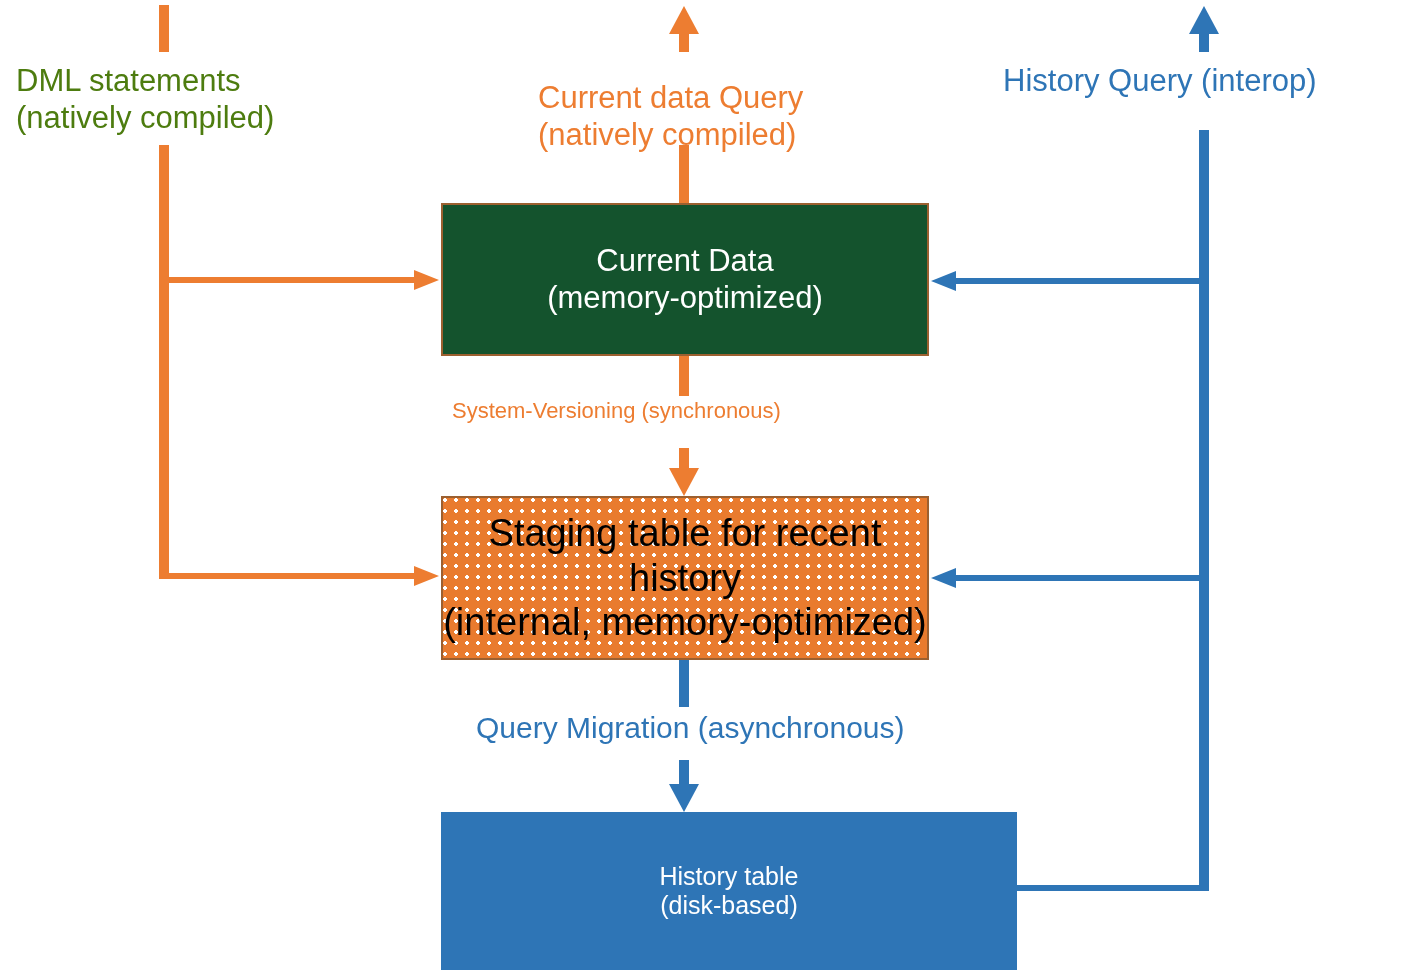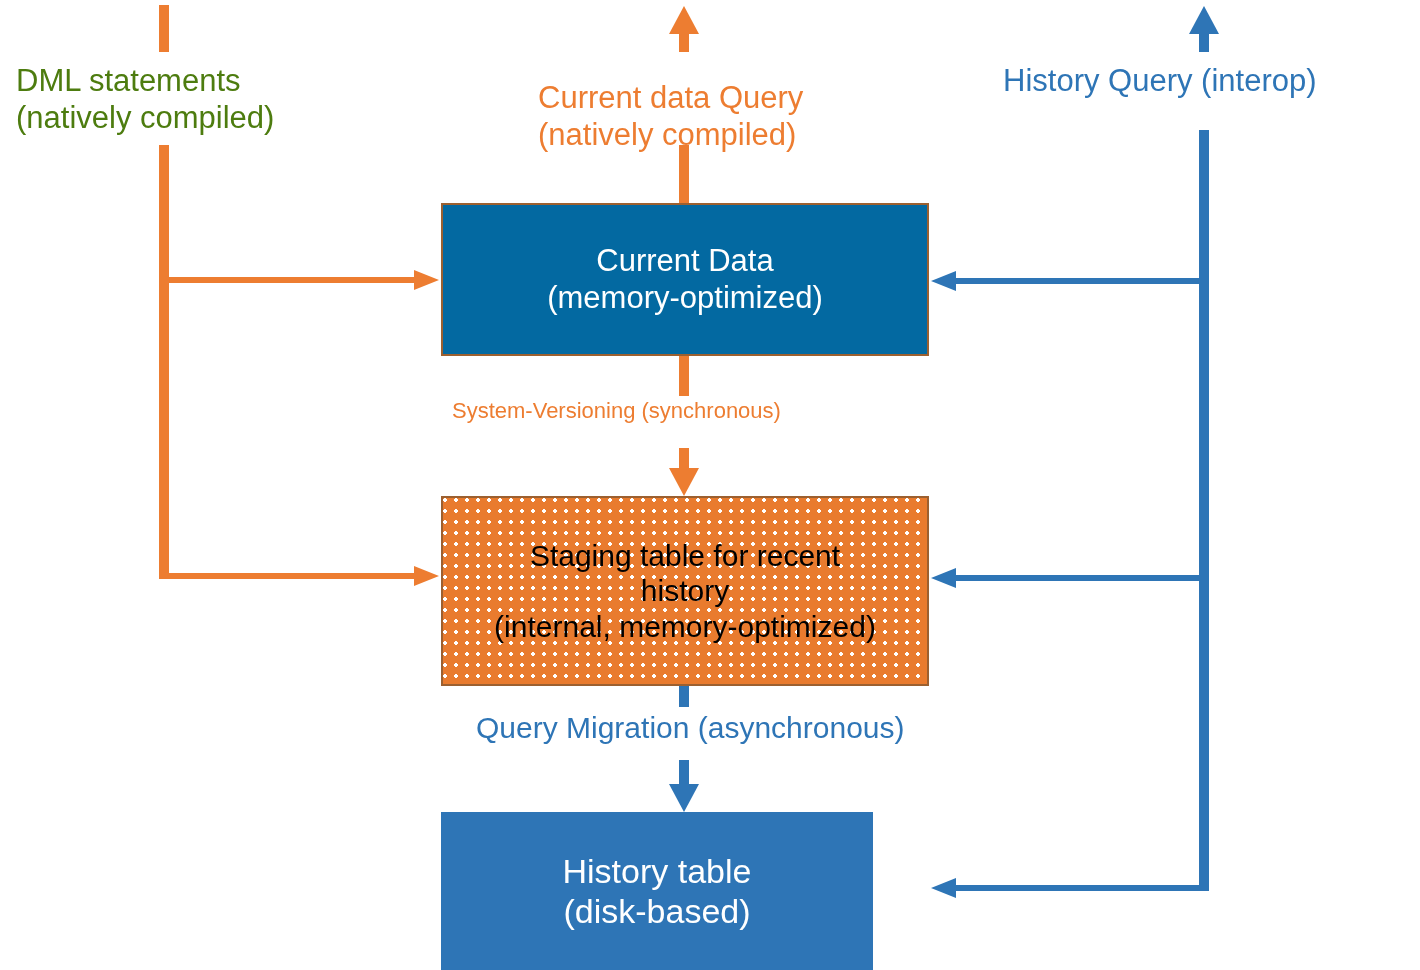--- a/index.html
+++ b/index.html
@@ -37,48 +37,48 @@
   .node-text {
     display: block;
     white-space: pre-line;
   }
   
   #box-current {
     left: 441px;
     top: 203px;
     width: 488px;
     height: 153px;
-    background: #0369a1;
+    background: #14532d;
     border: 2px solid #9C6030;
     color: #FFFFFF;
     font-size: 31px;
   }
   
   #box-staging {
     left: 441px;
     top: 496px;
     width: 488px;
-    height: 190px;
+    height: 164px;
     background-color: #E97B2E;
     background-image:
       radial-gradient(circle at 2px 2px, #FFFFFF 1.6px, rgba(255,255,255,0) 1.9px);
     background-size: 11px 11px;
     border: 2px solid #9C6030;
     color: #000000;
-    font-size: 30px;
+    font-size: 38px;
   }
   
   #box-history {
     left: 441px;
     top: 812px;
-    width: 432px;
+    width: 576px;
     height: 158px;
     background: #2E75B6;
     color: #FFFFFF;
-    font-size: 34px;
+    font-size: 25px;
   }
   .edge-label {
     position: absolute;
     white-space: pre-line;
     line-height: 1.2;
   }
   #label-dml {
     left: 16px;
     top: 62px;
     color: #4d7c0f;

